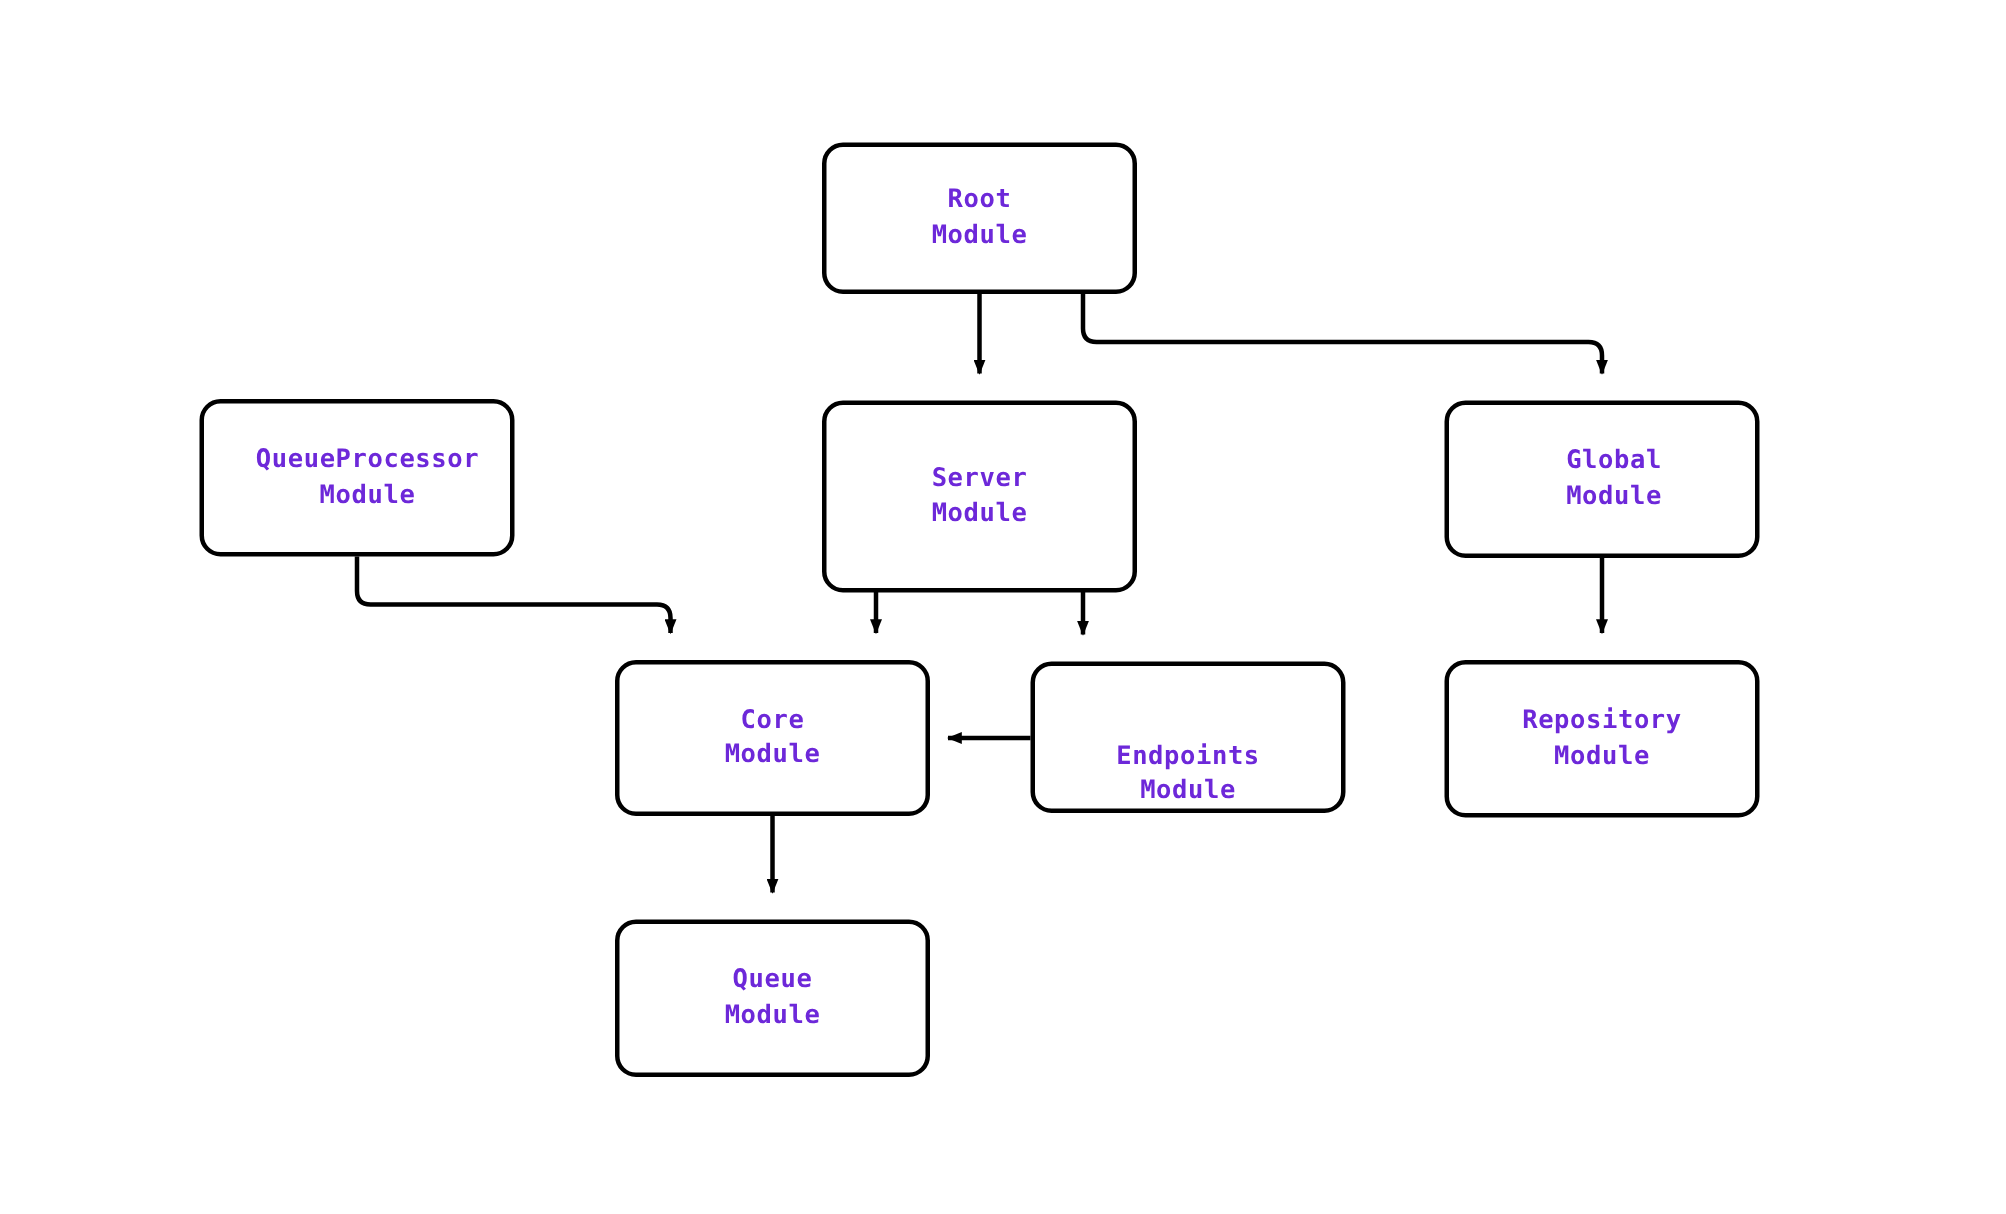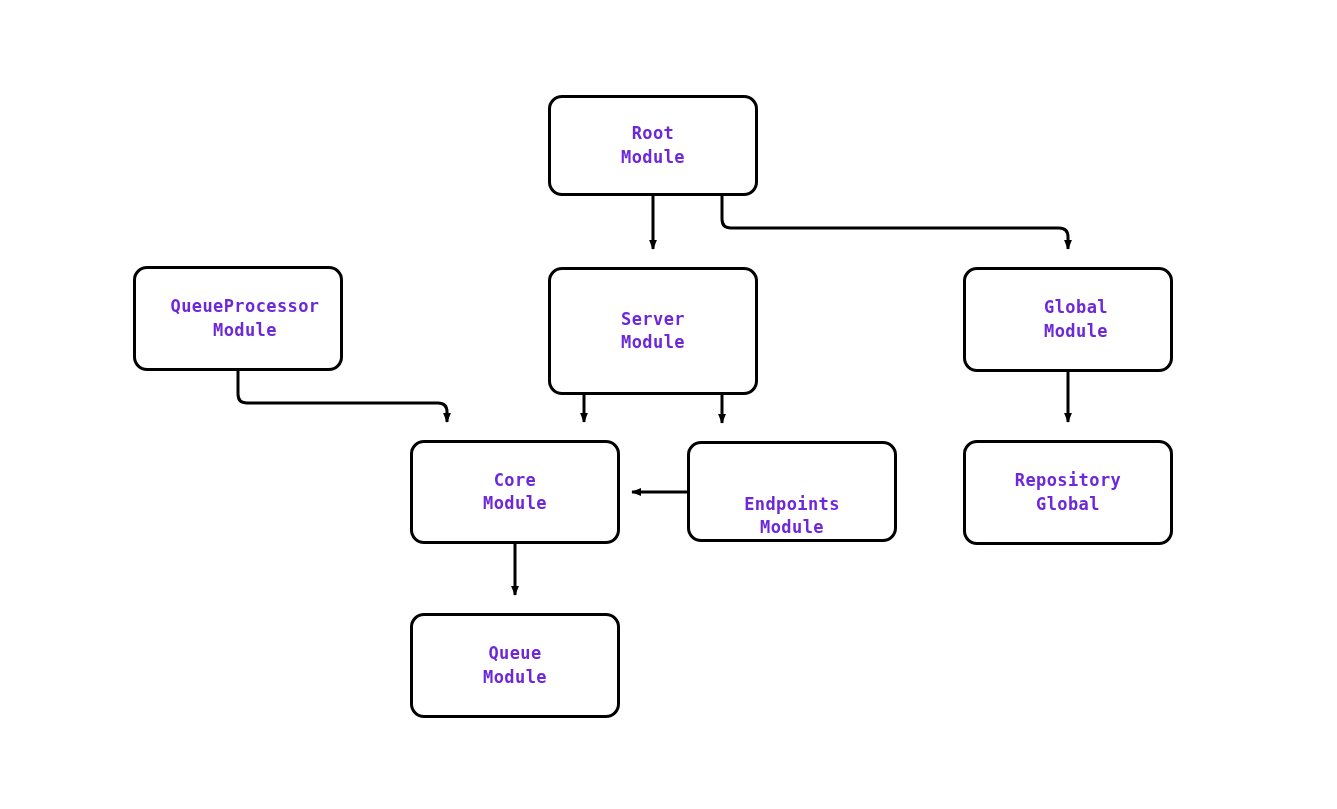--- a/index.html
+++ b/index.html
@@ -103,21 +103,21 @@
 Module</span>
   </div>
 
   <div class="node" style="left:687px; top:441px; width:210px; height:101px;align-items:flex-end;">
     <span class="node-label">Endpoints
 Module</span>
   </div>
 
   <div class="node" style="left:963px; top:440px; width:210px; height:105px;">
     <span class="node-label">Repository
-Global</span>
+Module</span>
   </div>
 
   <div class="node" style="left:410px; top:613px; width:210px; height:105px;">
     <span class="node-label">Queue
 Module</span>
   </div>
 
 </div>
 
 </body></html>

